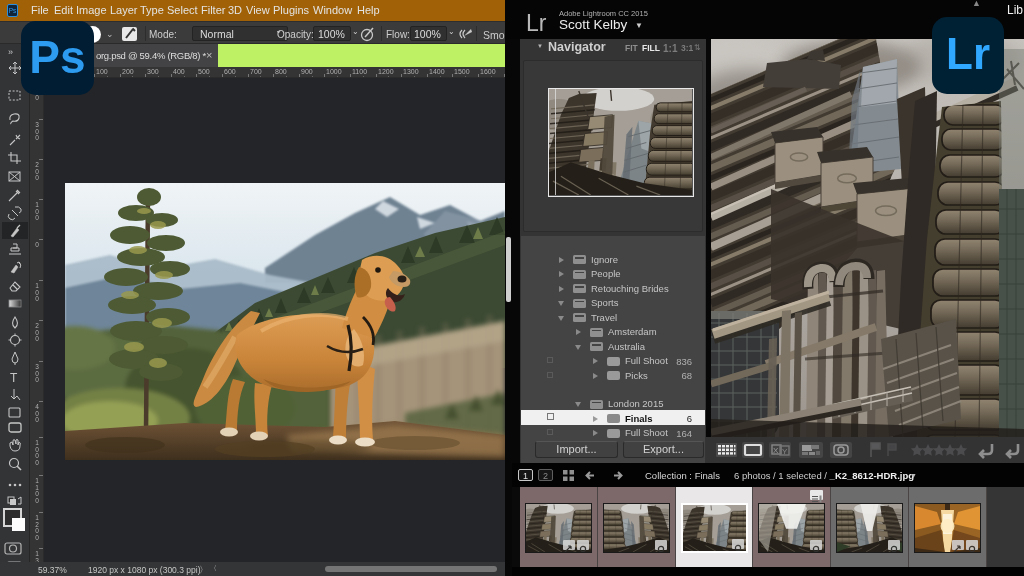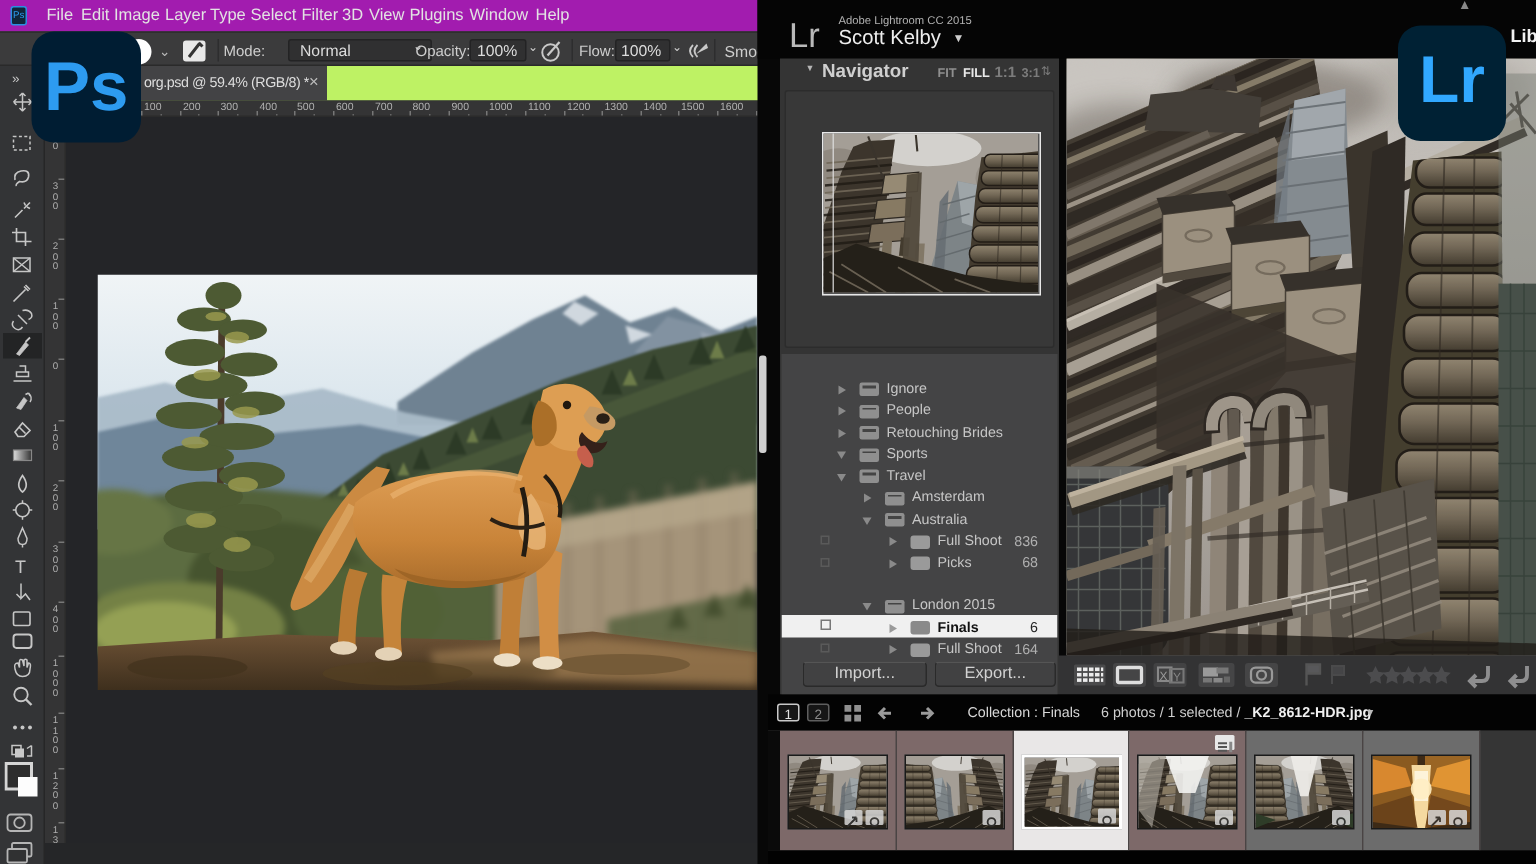--- a/index.html
+++ b/index.html
@@ -1,18 +1,18 @@
 <!DOCTYPE html>
 <html><head><meta charset="utf-8"><style>
 *{margin:0;padding:0;box-sizing:border-box}
 body{width:1024px;height:576px;overflow:hidden;background:#000}
 #app{position:relative;width:1024px;height:576px;font-family:"Liberation Sans",sans-serif;overflow:hidden}
 .a{position:absolute}
 #ps{left:0;top:0;width:512px;height:576px;background:#252628}
-#menubar{left:0;top:0;width:512px;height:21px;background:#a21caf;color:#e3e3e3;font-size:11px}
+#menubar{left:0;top:0;width:512px;height:21px;background:#a16207;color:#e3e3e3;font-size:11px}
 #menubar span{position:absolute;top:4px}
 #optbar{left:0;top:21px;width:512px;height:23px;background:#3b3b3c;border-top:1px solid #2e2e2e;border-bottom:1px solid #2a2a2a;color:#cecece;font-size:10.5px}
 .obox{position:absolute;background:#303031;border:1px solid #232324;border-radius:2px;color:#dcdcdc;height:15px;top:4px;font-size:10.5px}
 .sep{position:absolute;top:4px;width:1px;height:15px;background:#2d2d2e}
 #tabbar{left:30px;top:44px;width:482px;height:23px;background:#bef264}
 #tab{position:absolute;left:0;top:0;width:188px;height:23px;background:#434345;color:#dedede;font-size:10.5px}
 #hruler{left:44px;top:67px;width:468px;height:11px;background:#343435;border-bottom:1px solid #2b2b2b;overflow:hidden}
 #hruler span{position:absolute;top:1px;font-size:7px;color:#b0b0b0}
 #rulcorner{left:30px;top:67px;width:14px;height:11px;background:#343435;border-bottom:1px solid #2b2b2b}
 #vruler{left:30px;top:78px;width:14px;height:484px;background:#343435;border-right:1px solid #2b2b2b;overflow:hidden}
@@ -415,28 +415,35 @@
 <path d="M294,84 C289,92 288,104 292,114 C298,116 304,112 306,104 C307,94 303,86 294,84 Z" fill="#ab6f28"></path>
 <circle cx="313" cy="87" r="2.8" fill="#20170e"></circle>
 <path d="M289,146 C297,156 301,170 298,182 C291,186 284,182 281,172 C279,161 282,152 289,146 Z" fill="#e7b577" opacity=".85"></path>
 <path d="M283,142 C287,156 287,172 284,188 " stroke="#241c12" stroke-width="3.2" fill="none"></path>
 <path d="M262,163 C272,169 285,171 298,166" stroke="#2a2015" stroke-width="2.6" fill="none"></path>
 <path d="M298,134 C306,142 310,152 308,162" stroke="#241c12" stroke-width="2.8" fill="none"></path>
 <path d="M196,148 C222,132 258,128 283,136" stroke="#e9b26f" stroke-width="4" fill="none" opacity=".7"></path>
 </g>
 </svg>
 </div>
+<div id="statusbar" class="a">
+ <span style="position:absolute;left:38px;top:3px">59.37%</span>
+ <span style="position:absolute;left:88px;top:3px">1920 px x 1080 px (300.3 ppi)</span>
+ <span style="position:absolute;left:200px;top:2px;color:#8a8a8a">〉</span>
+ <span style="position:absolute;left:214px;top:2px;color:#8a8a8a;font-size:7px">〈</span>
+ <div id="hscroll"></div>
+</div>
 <div id="lr" class="a"></div>
 <div id="lrtop" class="a">
  <span style="position:absolute;left:21px;top:10px;font-size:23px;color:#b9b9b9">Lr</span>
  <span style="position:absolute;left:54px;top:9px;font-size:7.5px;color:#b2b2b2">Adobe Lightroom CC 2015</span>
  <span style="position:absolute;left:54px;top:17px;font-size:13.5px;color:#ededed">Scott Kelby</span>
  <span style="position:absolute;left:130px;top:21px;font-size:8px;color:#cdcdcd">▼</span>
  <span style="position:absolute;left:467px;top:-2px;font-size:9px;color:#888">▲</span>
- <span style="position:absolute;left:502px;top:17px;font-size:12px;color:#f2f2f2;font-weight:bold">Lib</span>
+ <span style="position:absolute;left:502px;top:3px;font-size:12px;color:#f2f2f2;font-weight:normal">Lib</span>
 </div>
 <div id="lrpanel" class="a">
 <span style="position:absolute;left:17px;top:4px;font-size:6px;color:#b5b5b5">▼</span>
 <span style="position:absolute;left:28px;top:1px;font-size:12.5px;font-weight:bold;color:#cfcfcf">Navigator</span>
 <span style="position:absolute;left:105px;top:4px;font-size:8.5px;color:#8f8f8f;font-weight:bold">FIT</span>
 <span style="position:absolute;left:122px;top:4px;font-size:8.5px;color:#e8e8e8;font-weight:bold">FILL</span>
 <span style="position:absolute;left:143px;top:4px;font-size:10px;color:#7c7c7c;font-weight:bold">1:1</span>
 <span style="position:absolute;left:161px;top:4px;font-size:8.5px;color:#7c7c7c;font-weight:bold">3:1</span>
 <span style="position:absolute;left:174px;top:4px;font-size:8px;color:#7c7c7c">⇅</span>
 <div id="navbox"></div>

